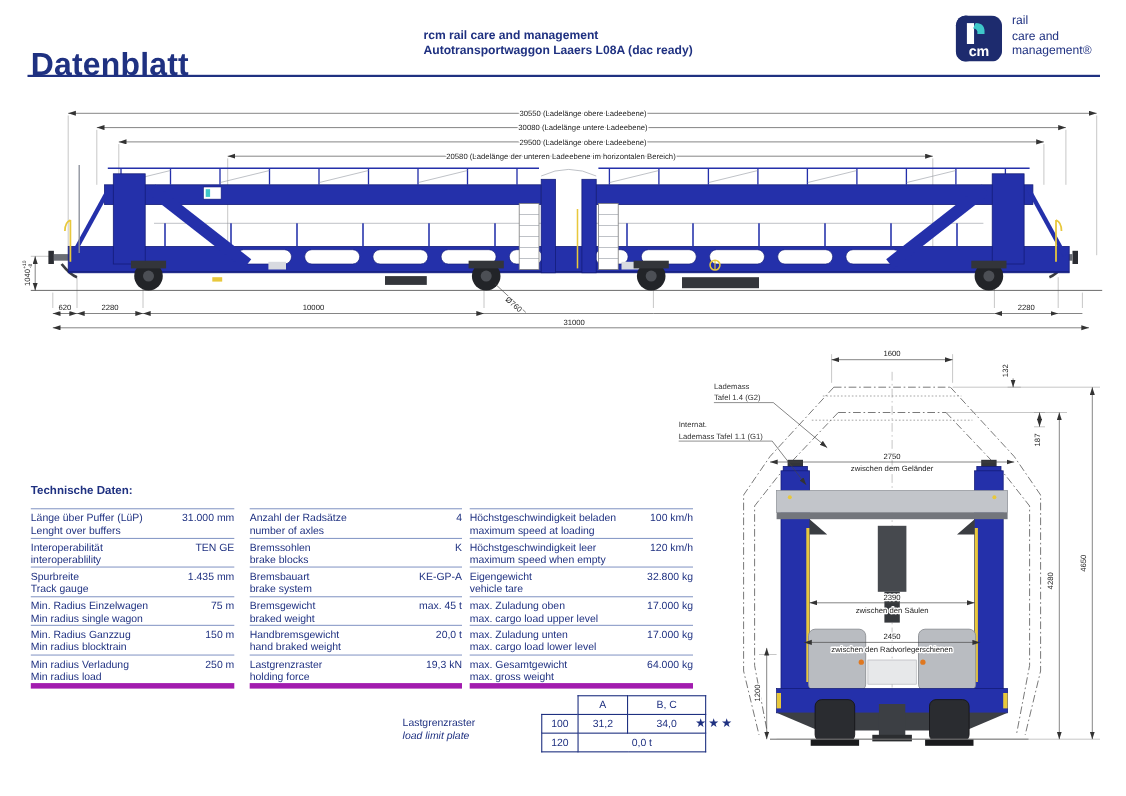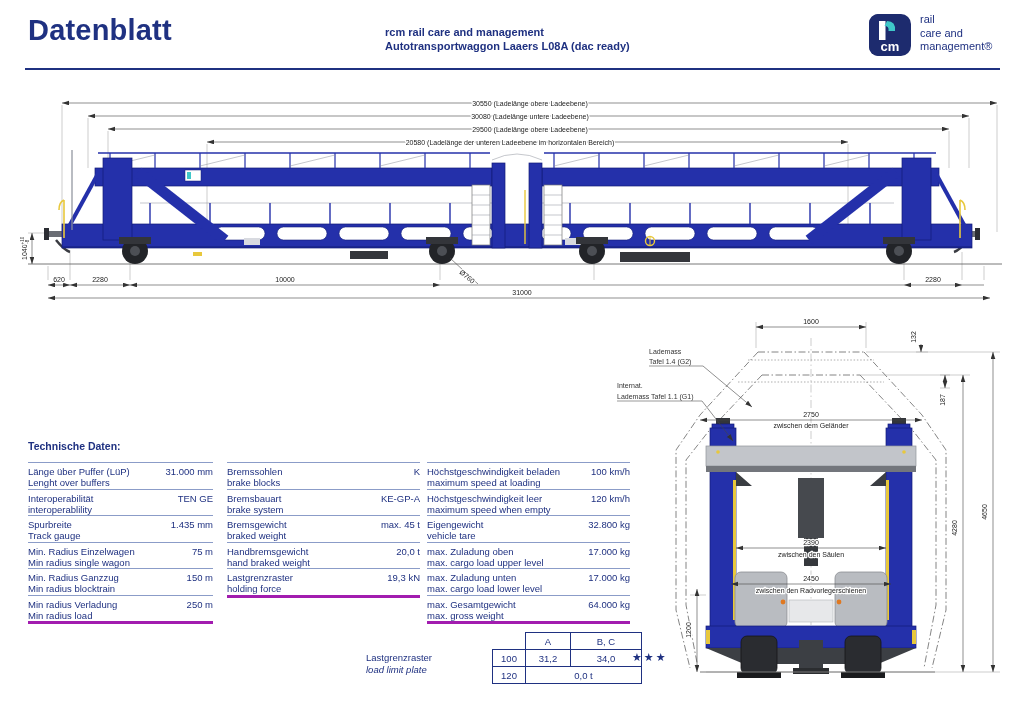--- a/index.html
+++ b/index.html
@@ -1,26 +1,26 @@
 <!DOCTYPE html>
 <html><head>
 <meta charset="utf-8">
 <style>
   html,body{margin:0;padding:0;}
   body{width:1024px;height:724px;position:relative;background:#fff;
        font-family:"Liberation Sans",sans-serif;overflow:hidden;}
   
-  #hdr-title{position:absolute;left:28px;top:14px;font-size:29px;font-weight:bold;color:#1f3181;letter-spacing:.2px;}
+  #hdr-title{position:absolute;left:28px;top:43px;font-size:29px;font-weight:bold;color:#1f3181;letter-spacing:.2px;}
   #hdr-center{position:absolute;left:385px;top:25px;font-size:11px;font-weight:bold;color:#1f3181;line-height:14px;}
   #hdr-rule{position:absolute;left:25px;top:68px;width:975px;height:2px;background:#1f3181;}
   #logo{position:absolute;left:869px;top:14px;width:18px;height:42px;background:#1d2b6e;border-radius:10px;}
   #logo-text{position:absolute;left:920px;top:13px;font-size:11px;font-weight:normal;color:#1f3181;line-height:13.5px;}
   
   #tech-title{position:absolute;left:28px;top:440px;font-size:10.5px;font-weight:bold;color:#1f3181;}
-  .tcol{position:absolute;top:462px;border-bottom:3px solid #a21caf;}
+  .tcol{position:absolute;top:462px;border-bottom:5px solid #a21caf;}
   #tcol1{left:28px;width:185px;} #tcol2{left:227px;width:193px;} #tcol3{left:427px;width:203px;}
   .trow{height:24.5px;border-top:1px solid #8b9cc8;position:relative;padding-top:1px;}
   .trow .de{font-size:9.5px;color:#1f3181;padding-top:2px;}
   .trow .en{font-size:9.5px;color:#1f3181;}
   .trow .val{position:absolute;right:0;top:3px;font-size:9.5px;color:#1f3181;}
   
   #ll-label{position:absolute;left:366px;top:652px;width:120px;text-align:left;font-size:9.5px;color:#1f3181;line-height:11.5px;}
   #ll-label .en{font-style:italic;}
   #ll-table{position:absolute;left:492px;top:632px;border-collapse:collapse;font-size:9.5px;color:#1f3181;}
   #ll-table td{border:1px solid #1f3181;text-align:center;height:16px;padding:0 4px;}
@@ -301,20 +301,25 @@
     </div>
   <div class="trow">
       <div class="de">Min radius Verladung</div>
       <div class="en">Min radius load</div>
       <div class="val">250 m</div>
     </div>
 </div>
 
 <div class="tcol" id="tcol2">
   <div class="trow">
+      <div class="de">Anzahl der Radsätze</div>
+      <div class="en">number of axles</div>
+      <div class="val">4</div>
+    </div>
+  <div class="trow">
       <div class="de">Bremssohlen</div>
       <div class="en">brake blocks</div>
       <div class="val">K</div>
     </div>
   <div class="trow">
       <div class="de">Bremsbauart</div>
       <div class="en">brake system</div>
       <div class="val">KE-GP-A</div>
     </div>
   <div class="trow">

